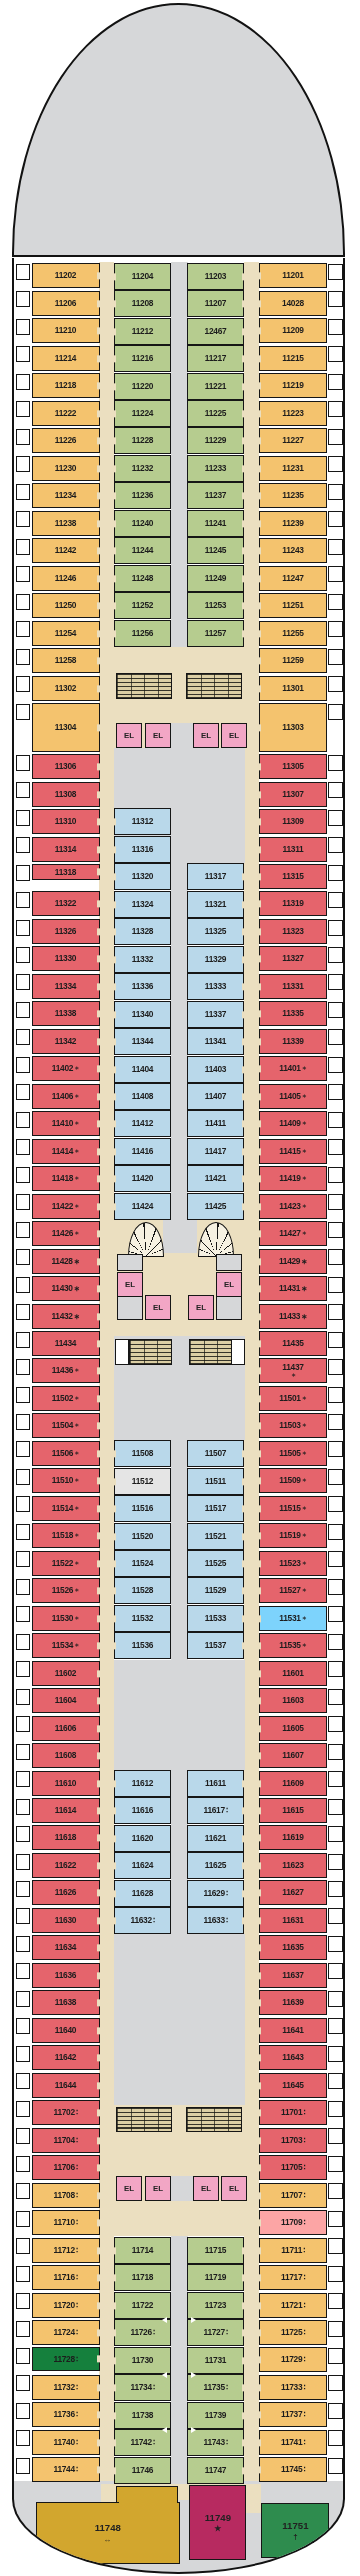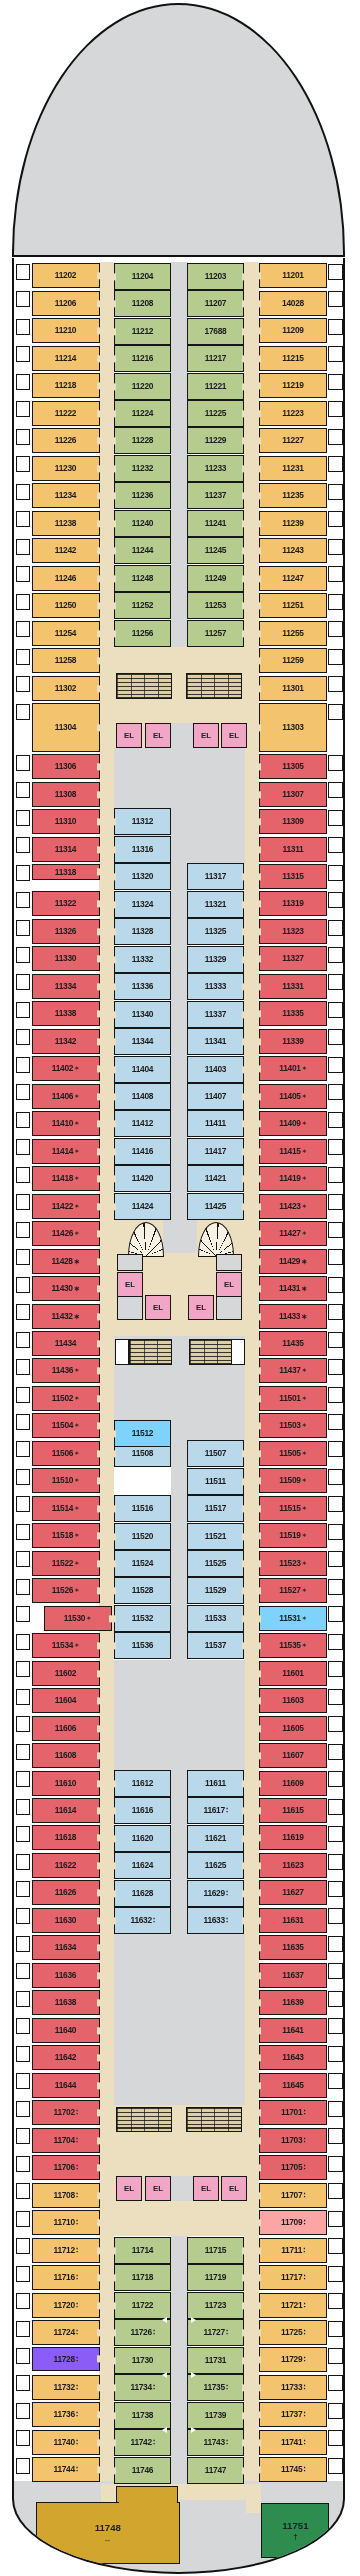--- a/index.html
+++ b/index.html
@@ -127,20 +127,24 @@
   <div class="abs" id="stern">
     <div class="abs tan" id="stern-corr"></div>
     <div class="abs tan" id="stern-stub-l"></div>
     <div class="abs tan" id="stern-stub-r"></div>
     <div class="abs" id="suite-gold-tab"></div>
     <div class="abs" id="suite-gold-patch"></div>
   <div class="suite" style="left: 21.4px; top: 21px; width: 144px; height: 62px; background: rgb(210, 166, 46);">
         <span class="num">11748</span>
         <span class="ssym">↔</span>
       </div>
+      <div class="suite" style="left: 175px; top: 3.9px; width: 57px; height: 75px; background: rgb(183, 42, 96);">
+        <span class="num">11749</span>
+        <span class="ssym">★</span>
+      </div>
       <div class="suite" style="left: 247px; top: 22px; width: 68px; height: 55px; background: rgb(46, 140, 78);">
         <span class="num">11751</span>
         <span class="ssym">†</span>
       </div>
     </div>
 <div class="cabin door-r" style="left: 31.5px; top: 263px; width: 68px; height: 25px; background: rgb(244, 195, 110);">
       <span class="num">11202</span>
     </div>
     <div class="balc" style="left: 15.8px; top: 264px;"></div>
     <div class="cabin door-r" style="left: 31.5px; top: 291px; width: 68px; height: 25px; background: rgb(244, 195, 110);">
@@ -343,21 +347,21 @@
     <div class="cabin door-r" style="left: 31.5px; top: 1551px; width: 68px; height: 25px; background: rgb(229, 100, 108);">
       <span class="num">11522</span>
       <span class="sym sym-ast">∗</span>
     </div>
     <div class="balc" style="left: 15.8px; top: 1551px;"></div>
     <div class="cabin door-r" style="left: 31.5px; top: 1578px; width: 68px; height: 25px; background: rgb(229, 100, 108);">
       <span class="num">11526</span>
       <span class="sym sym-ast">∗</span>
     </div>
     <div class="balc" style="left: 15.8px; top: 1579px;"></div>
-    <div class="cabin door-r" style="left: 31.5px; top: 1606px; width: 68px; height: 25px; background: rgb(229, 100, 108); margin-left: 12px;">
+    <div class="cabin door-r" style="left: 31.5px; top: 1606px; width: 68px; height: 25px; background: rgb(229, 100, 108);">
       <span class="num">11530</span>
       <span class="sym sym-ast">∗</span>
     </div>
     <div class="balc" style="left: 15.8px; top: 1606px;"></div>
     <div class="cabin door-r" style="left: 31.5px; top: 1633px; width: 68px; height: 25px; background: rgb(229, 100, 108);">
       <span class="num">11534</span>
       <span class="sym sym-ast">∗</span>
     </div>
     <div class="balc" style="left: 15.8px; top: 1634px;"></div>
     <div class="cabin door-r" style="left: 31.5px; top: 1661px; width: 68px; height: 25px; background: rgb(229, 100, 108);">
@@ -462,21 +466,21 @@
     <div class="cabin door-r" style="left: 31.5px; top: 2293px; width: 68px; height: 25px; background: rgb(244, 195, 110);">
       <span class="num">11720</span>
       <span class="sym sym-berth">∶</span>
     </div>
     <div class="balc" style="left: 15.8px; top: 2293px;"></div>
     <div class="cabin door-r" style="left: 31.5px; top: 2320px; width: 68px; height: 25px; background: rgb(244, 195, 110);">
       <span class="num">11724</span>
       <span class="sym sym-berth">∶</span>
     </div>
     <div class="balc" style="left: 15.8px; top: 2321px;"></div>
-    <div class="cabin door-r" style="left: 31.5px; top: 2347px; width: 68px; height: 24px; background: #8b5cf6;">
+    <div class="cabin door-r" style="left: 31.5px; top: 2347px; width: 68px; height: 24px; background: #15803d;">
       <span class="num">11728</span>
       <span class="sym sym-berth">∶</span>
     </div>
     <div class="balc" style="left: 15.8px; top: 2348px;"></div>
     <div class="cabin door-r" style="left: 31.5px; top: 2375px; width: 68px; height: 25px; background: rgb(244, 195, 110);">
       <span class="num">11732</span>
       <span class="sym sym-berth">∶</span>
     </div>
     <div class="balc" style="left: 15.8px; top: 2375px;"></div>
     <div class="cabin door-r" style="left: 31.5px; top: 2402px; width: 68px; height: 25px; background: rgb(244, 195, 110);">
@@ -653,21 +657,21 @@
     <div class="balc" style="left: 328px; top: 1277px;"></div>
     <div class="cabin door-l" style="left: 259px; top: 1304px; width: 68px; height: 25px; background: rgb(229, 100, 108);">
       <span class="num">11433</span>
       <span class="sym sym-ast2">∗</span>
     </div>
     <div class="balc" style="left: 328px; top: 1304px;"></div>
     <div class="cabin door-l" style="left: 259px; top: 1331px; width: 68px; height: 25px; background: rgb(229, 100, 108);">
       <span class="num">11435</span>
     </div>
     <div class="balc" style="left: 328px; top: 1332px;"></div>
-    <div class="cabin door-l" style="left: 259px; top: 1358px; width: 68px; height: 25px; background: rgb(229, 100, 108);">
+    <div class="cabin door-l" style="left: 259px; top: 1358px; width: 68px; height: 25px; background: rgb(229, 100, 108); flex-direction: column;">
       <span class="num">11437</span>
       <span class="sym sym-ast">∗</span>
     </div>
     <div class="balc" style="left: 328px; top: 1359px;"></div>
     <div class="cabin door-l" style="left: 259px; top: 1386px; width: 68px; height: 25px; background: rgb(229, 100, 108);">
       <span class="num">11501</span>
       <span class="sym sym-ast">∗</span>
     </div>
     <div class="balc" style="left: 328px; top: 1387px;"></div>
     <div class="cabin door-l" style="left: 259px; top: 1413px; width: 68px; height: 25px; background: rgb(229, 100, 108);">
@@ -932,21 +936,21 @@
     </div>
     <div class="cabin door-l" style="left: 114px; top: 1165px; width: 57px; height: 27px; background: rgb(185, 216, 234);">
       <span class="num">11420</span>
     </div>
     <div class="cabin door-l" style="left: 114px; top: 1193px; width: 57px; height: 27px; background: rgb(185, 216, 234);">
       <span class="num">11424</span>
     </div>
     <div class="cabin door-l" style="left: 114px; top: 1440px; width: 57px; height: 27px; background: rgb(185, 216, 234);">
       <span class="num">11508</span>
     </div>
-    <div class="cabin door-l" style="left: 114px; top: 1420px; width: 57px; height: 27px; background: #7dd3fc;">
+    <div class="cabin door-l" style="left: 114px; top: 1468px; width: 57px; height: 27px; background: #e5e5e5;">
       <span class="num">11512</span>
     </div>
     <div class="cabin door-l" style="left: 114px; top: 1495px; width: 57px; height: 27px; background: rgb(185, 216, 234);">
       <span class="num">11516</span>
     </div>
     <div class="cabin door-l" style="left: 114px; top: 1523px; width: 57px; height: 27px; background: rgb(185, 216, 234);">
       <span class="num">11520</span>
     </div>
     <div class="cabin door-l" style="left: 114px; top: 1550px; width: 57px; height: 27px; background: rgb(185, 216, 234);">
       <span class="num">11524</span>
@@ -1009,21 +1013,21 @@
     <div class="cabin door-l" style="left: 114px; top: 2457px; width: 57px; height: 27px; background: rgb(182, 204, 143);">
       <span class="num">11746</span>
     </div>
     <div class="cabin door-r" style="left: 187px; top: 263px; width: 57px; height: 27px; background: rgb(182, 204, 143);">
       <span class="num">11203</span>
     </div>
     <div class="cabin door-r" style="left: 187px; top: 290px; width: 57px; height: 27px; background: rgb(182, 204, 143);">
       <span class="num">11207</span>
     </div>
     <div class="cabin door-r" style="left: 187px; top: 318px; width: 57px; height: 27px; background: rgb(182, 204, 143);">
-      <span class="num">17688</span>
+      <span class="num">12467</span>
     </div>
     <div class="cabin door-r" style="left: 187px; top: 345px; width: 57px; height: 27px; background: rgb(182, 204, 143);">
       <span class="num">11217</span>
     </div>
     <div class="cabin door-r" style="left: 187px; top: 373px; width: 57px; height: 27px; background: rgb(182, 204, 143);">
       <span class="num">11221</span>
     </div>
     <div class="cabin door-r" style="left: 187px; top: 400px; width: 57px; height: 27px; background: rgb(182, 204, 143);">
       <span class="num">11225</span>
     </div>

